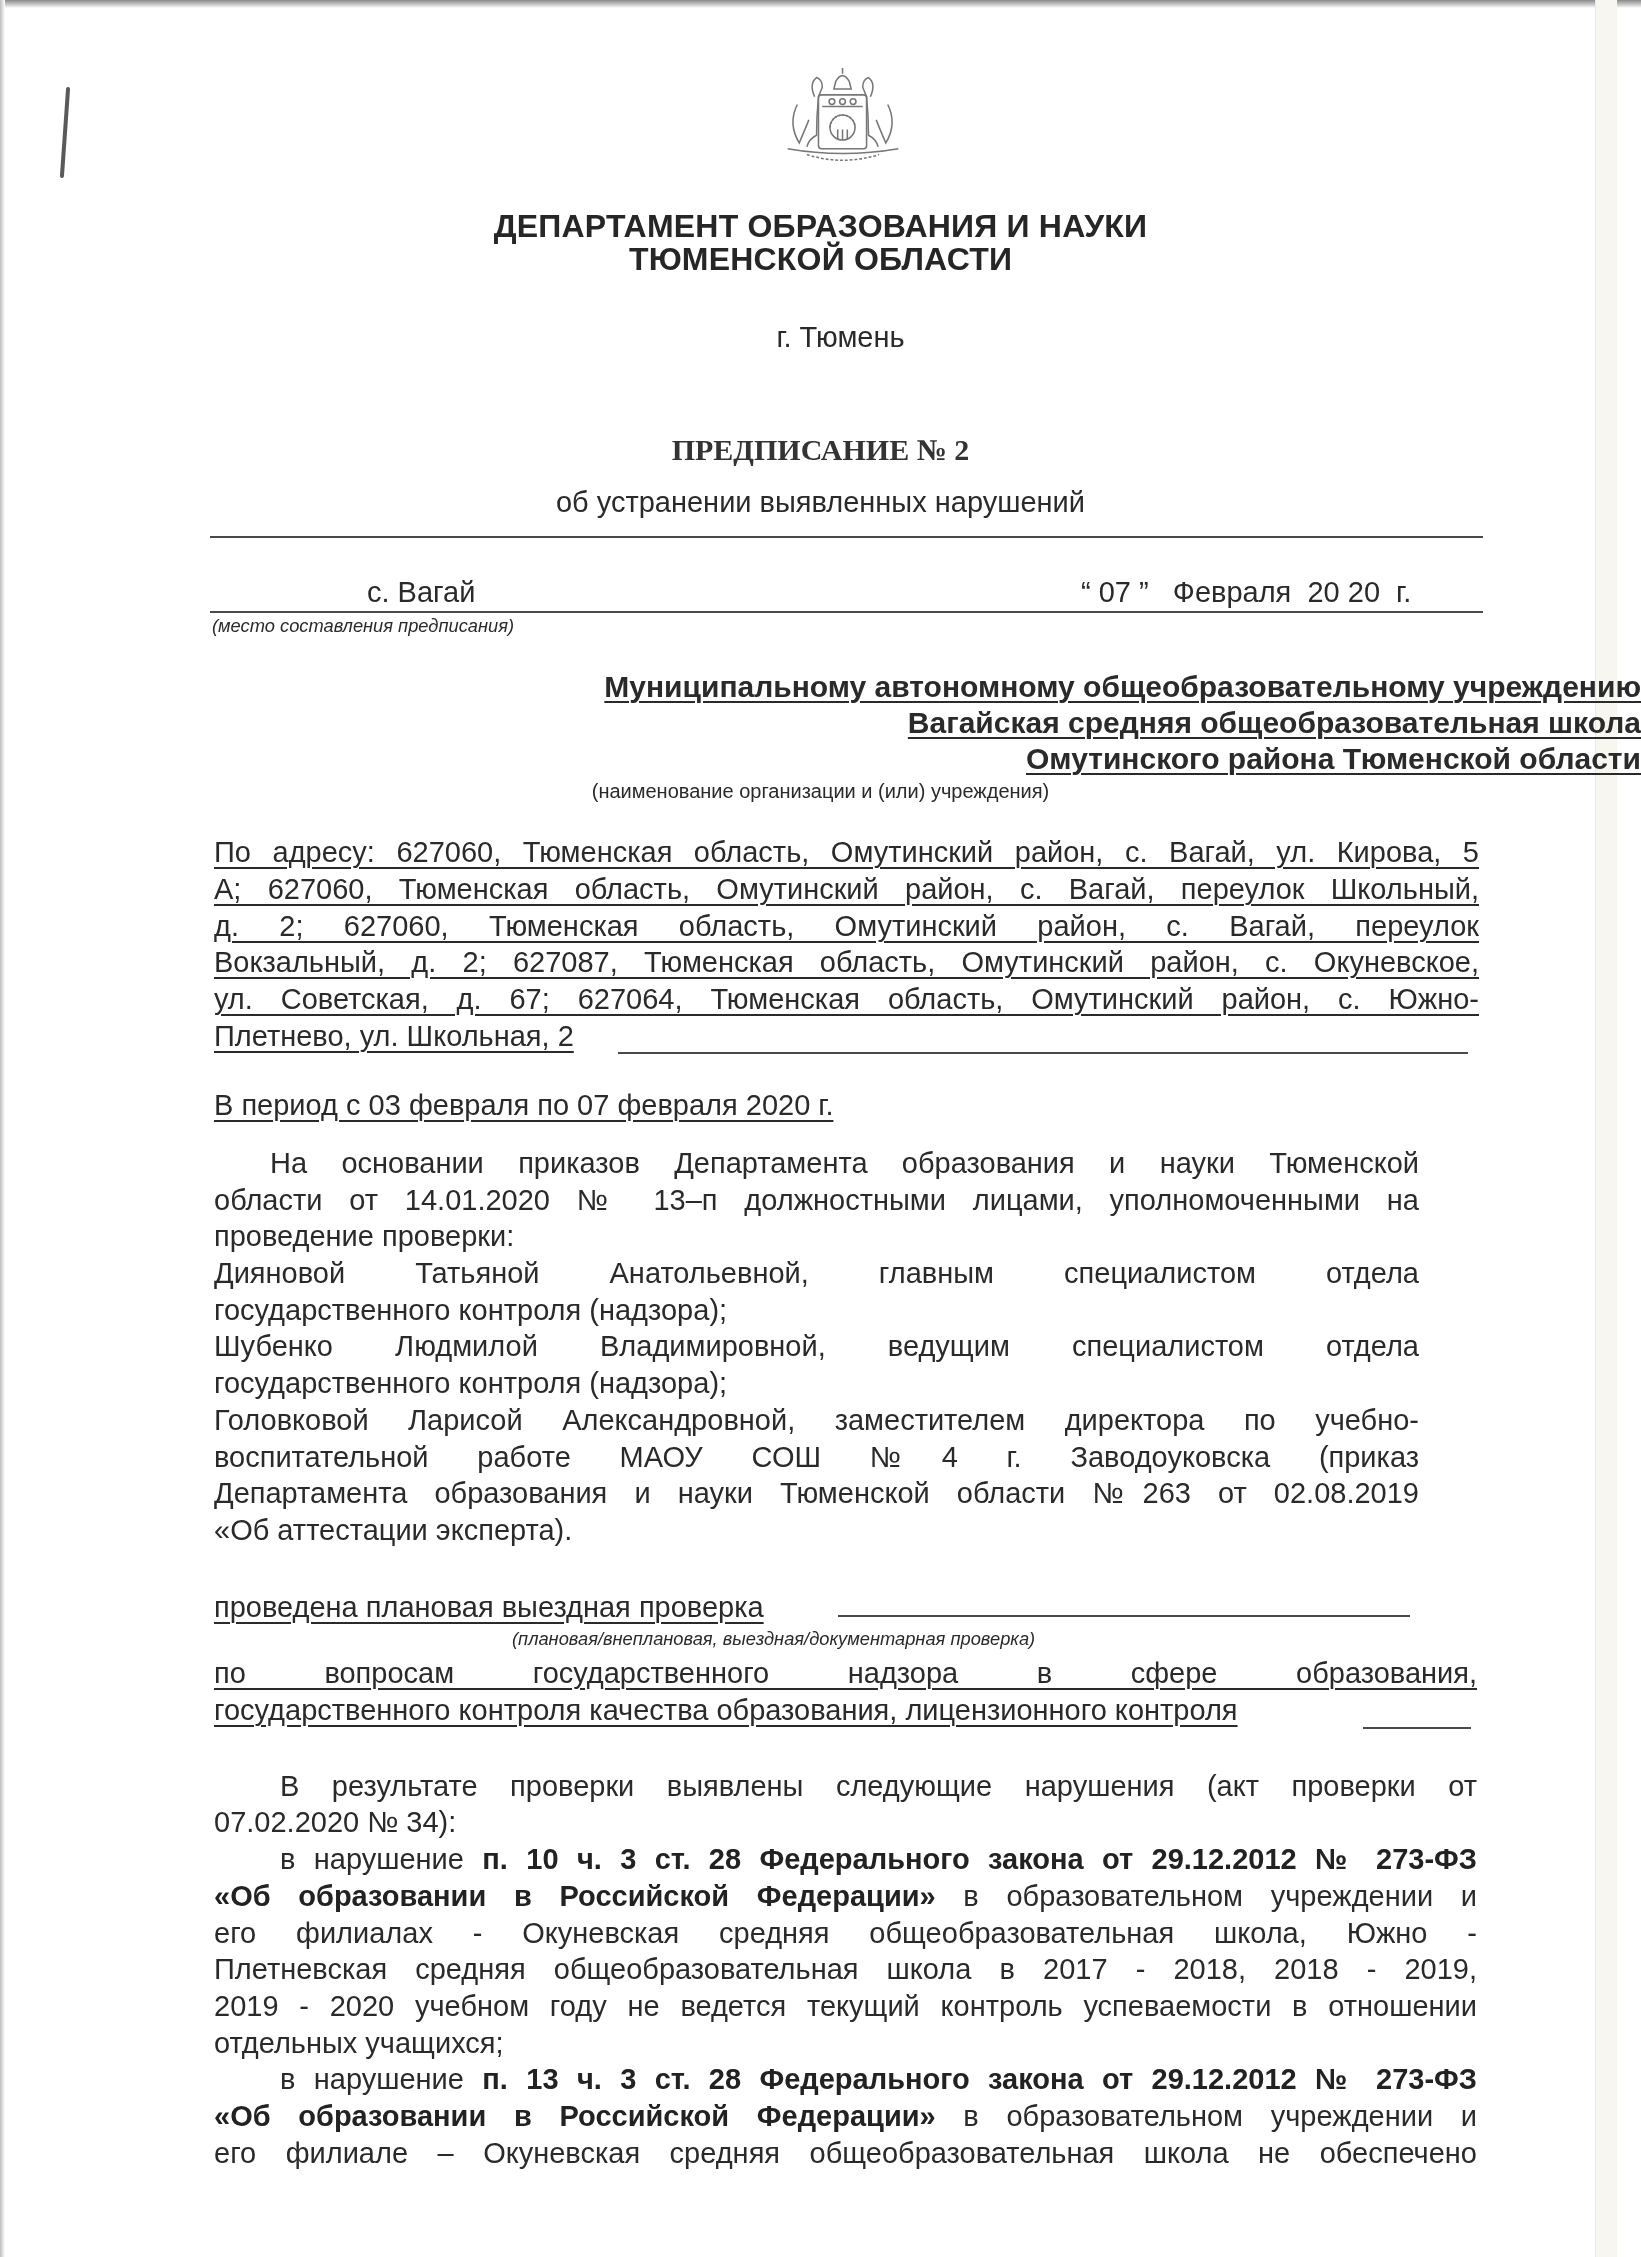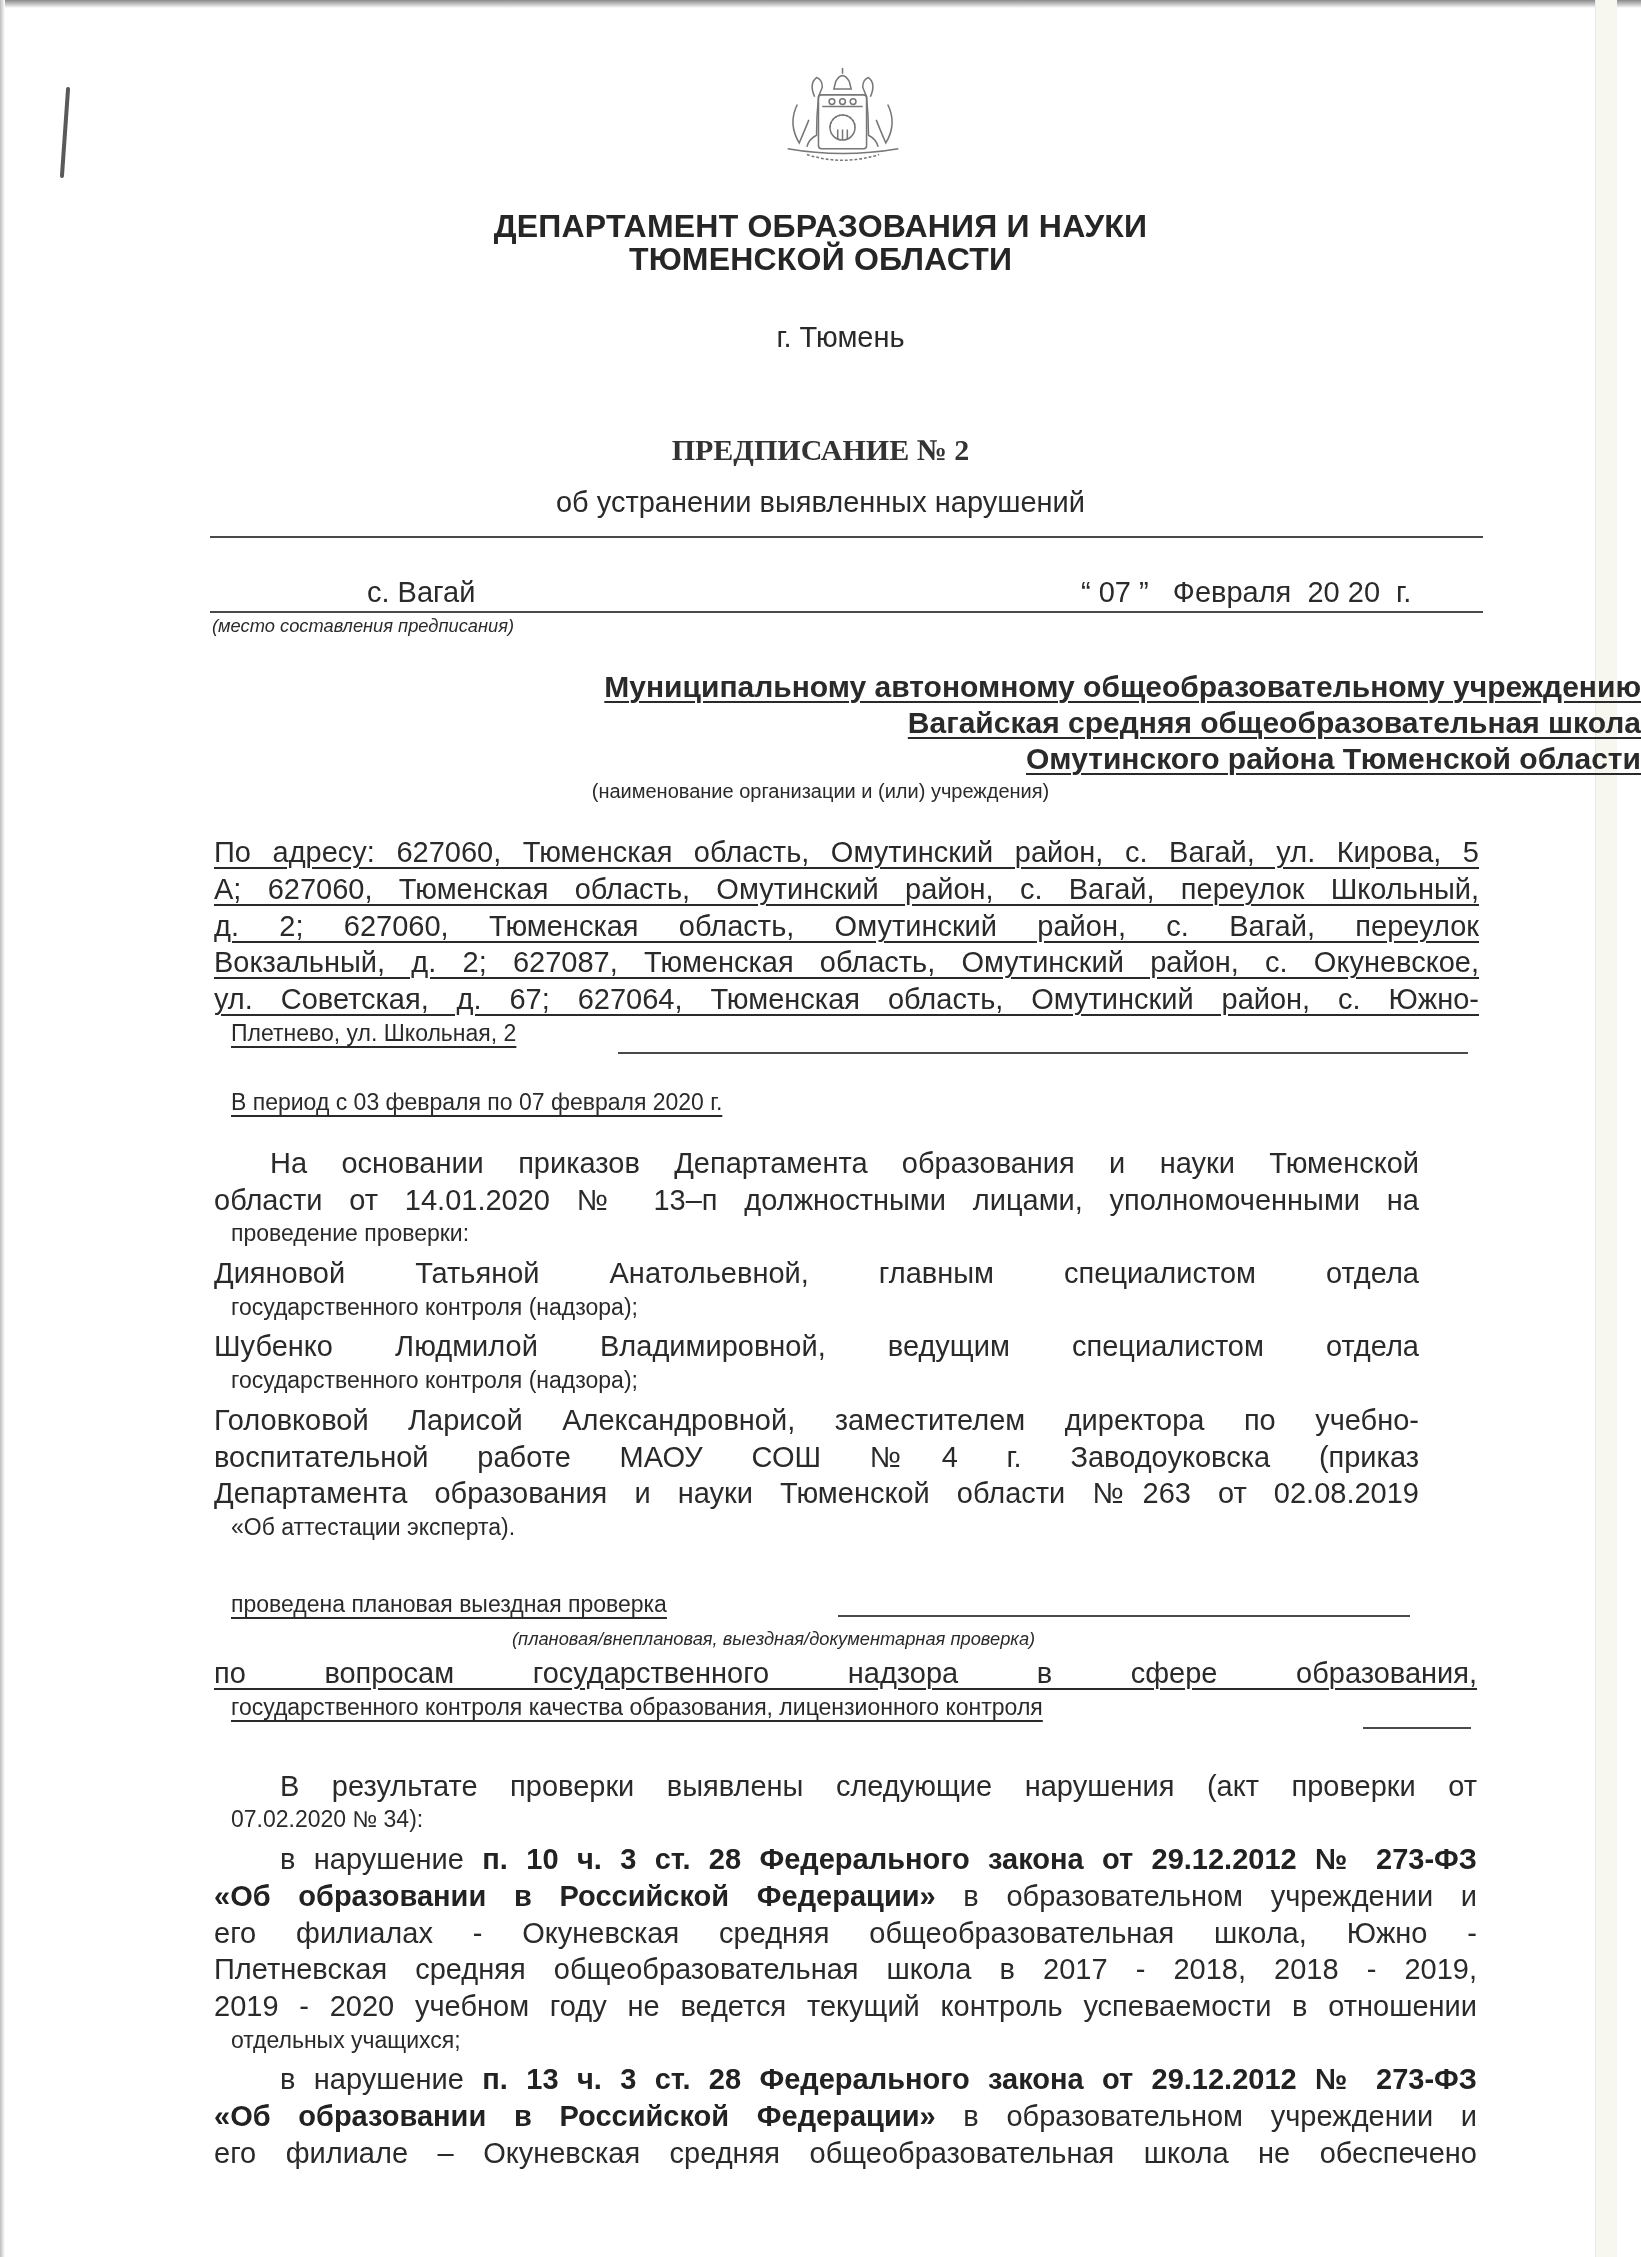--- a/index.html
+++ b/index.html
@@ -24,21 +24,21 @@
   .city { font-size: 29px; }
   .title { font-family: "Liberation Serif", "DejaVu Serif", serif; font-weight: bold; font-size: 30px; color: #333; }
   .subtitle { font-size: 29px; }
   .rule { position: absolute; height: 1.9px; background: #4a4a4a; }
   .f30 { font-size: 29px; }
   .small { font-size: 18.3px; font-style: italic; }
   .small2 { font-size: 20px; }
   .orgline { font-weight: bold; font-size: 30px; text-decoration: underline; text-underline-offset: 3.9px; text-decoration-thickness: 1.9px; text-align: right; }
   .uline { text-decoration: underline; text-underline-offset: 4.8px; text-decoration-thickness: 1.9px; }
   .just { text-align: justify; text-align-last: justify; font-size: 29px; }
-  .left { font-size: 23px; margin-left: 17px; }
+  .left { font-size: 29px; }
   b { font-weight: bold; color: #222; }
 </style>
 </head>
 <body>
 
 <div class="scan-top"></div>
 <div class="scan-left"></div>
 <div class="scan-right"></div>
 <div class="staple"></div>
 

